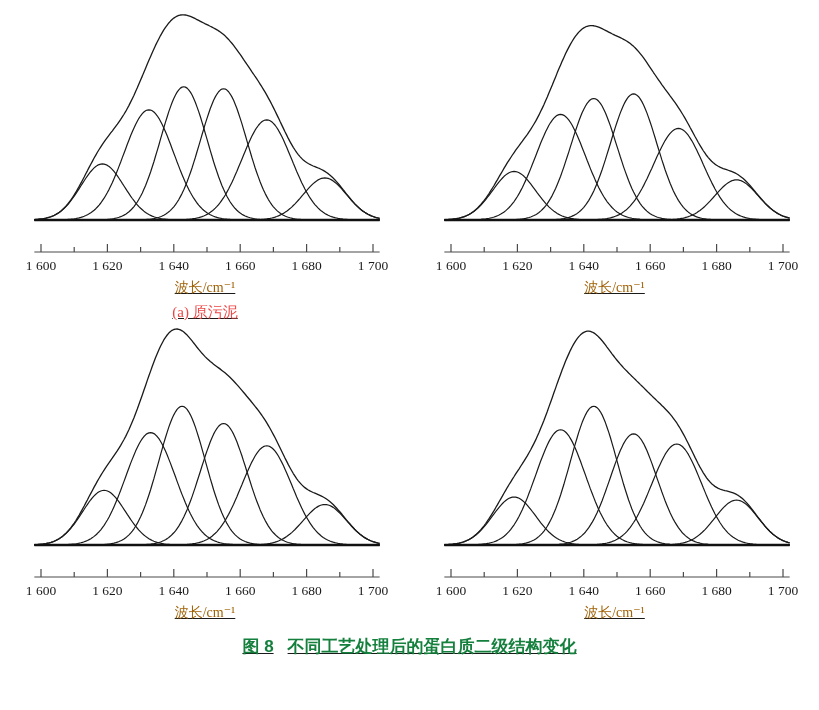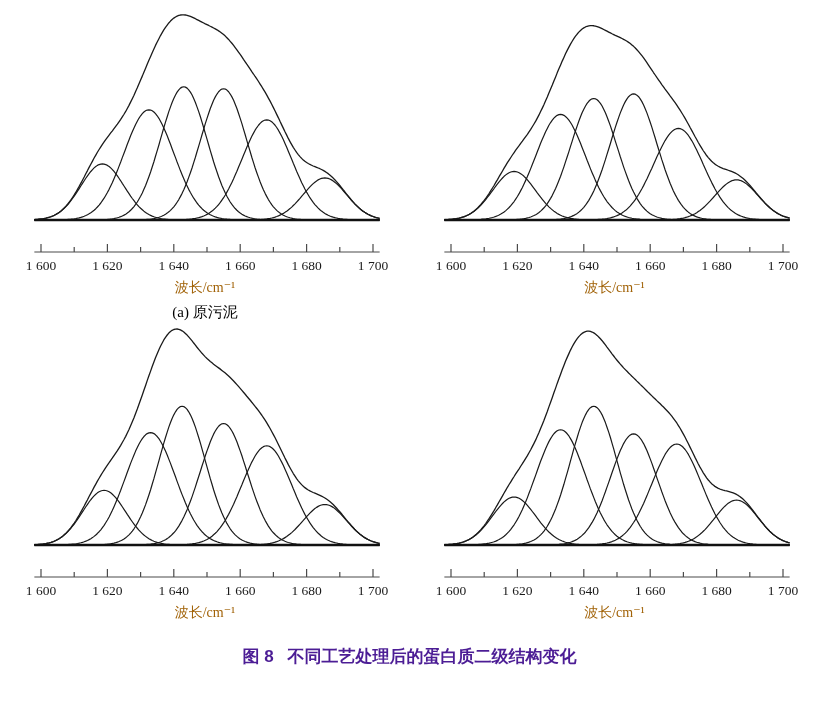--- a/index.html
+++ b/index.html
@@ -1,24 +1,24 @@
 <!DOCTYPE html>
 <html><head>
 <meta charset="utf-8">
 <style>
   html,body{margin:0;padding:0;background:#ffffff;}
   .page{width:819px;height:710px;background:#fff;box-sizing:border-box;padding-top:2px;
-        font-family:"Liberation Serif","DejaVu Serif",serif;color:#1a1a1a;}
+        font-family:"Liberation Serif","DejaVu Serif",serif;color:#1a1a1a;text-decoration:underline;}
   .grid{display:grid;grid-template-columns:410px 409px;row-gap:6px;}
   .panel{width:400px;margin:0 auto;text-align:center;}
   .panel svg{display:block;}
   .xlabel{font-size:14px;line-height:16px;margin-top:0px;color:#a16207;}
-  .sublabel{font-size:15px;line-height:18px;margin-top:7px;color:#000000;}
-  .caption{margin-top:24px;text-align:center;font-family:"Liberation Sans","DejaVu Sans",sans-serif;
-           font-weight:700;font-size:17px;color:#4c1d95;}
+  .sublabel{font-size:15px;line-height:18px;margin-top:7px;color:#ef4444;}
+  .caption{margin-top:14px;text-align:center;font-family:"Liberation Sans","DejaVu Sans",sans-serif;
+           font-weight:700;font-size:17px;color:#15803d;}
   .caption .num{margin-right:14px;}
 </style>
 </head>
 <body>
 
 <div class="page">
   <div class="grid">
 
     <section class="panel">
       <svg width="400" height="278" viewBox="0 0 400 278">

